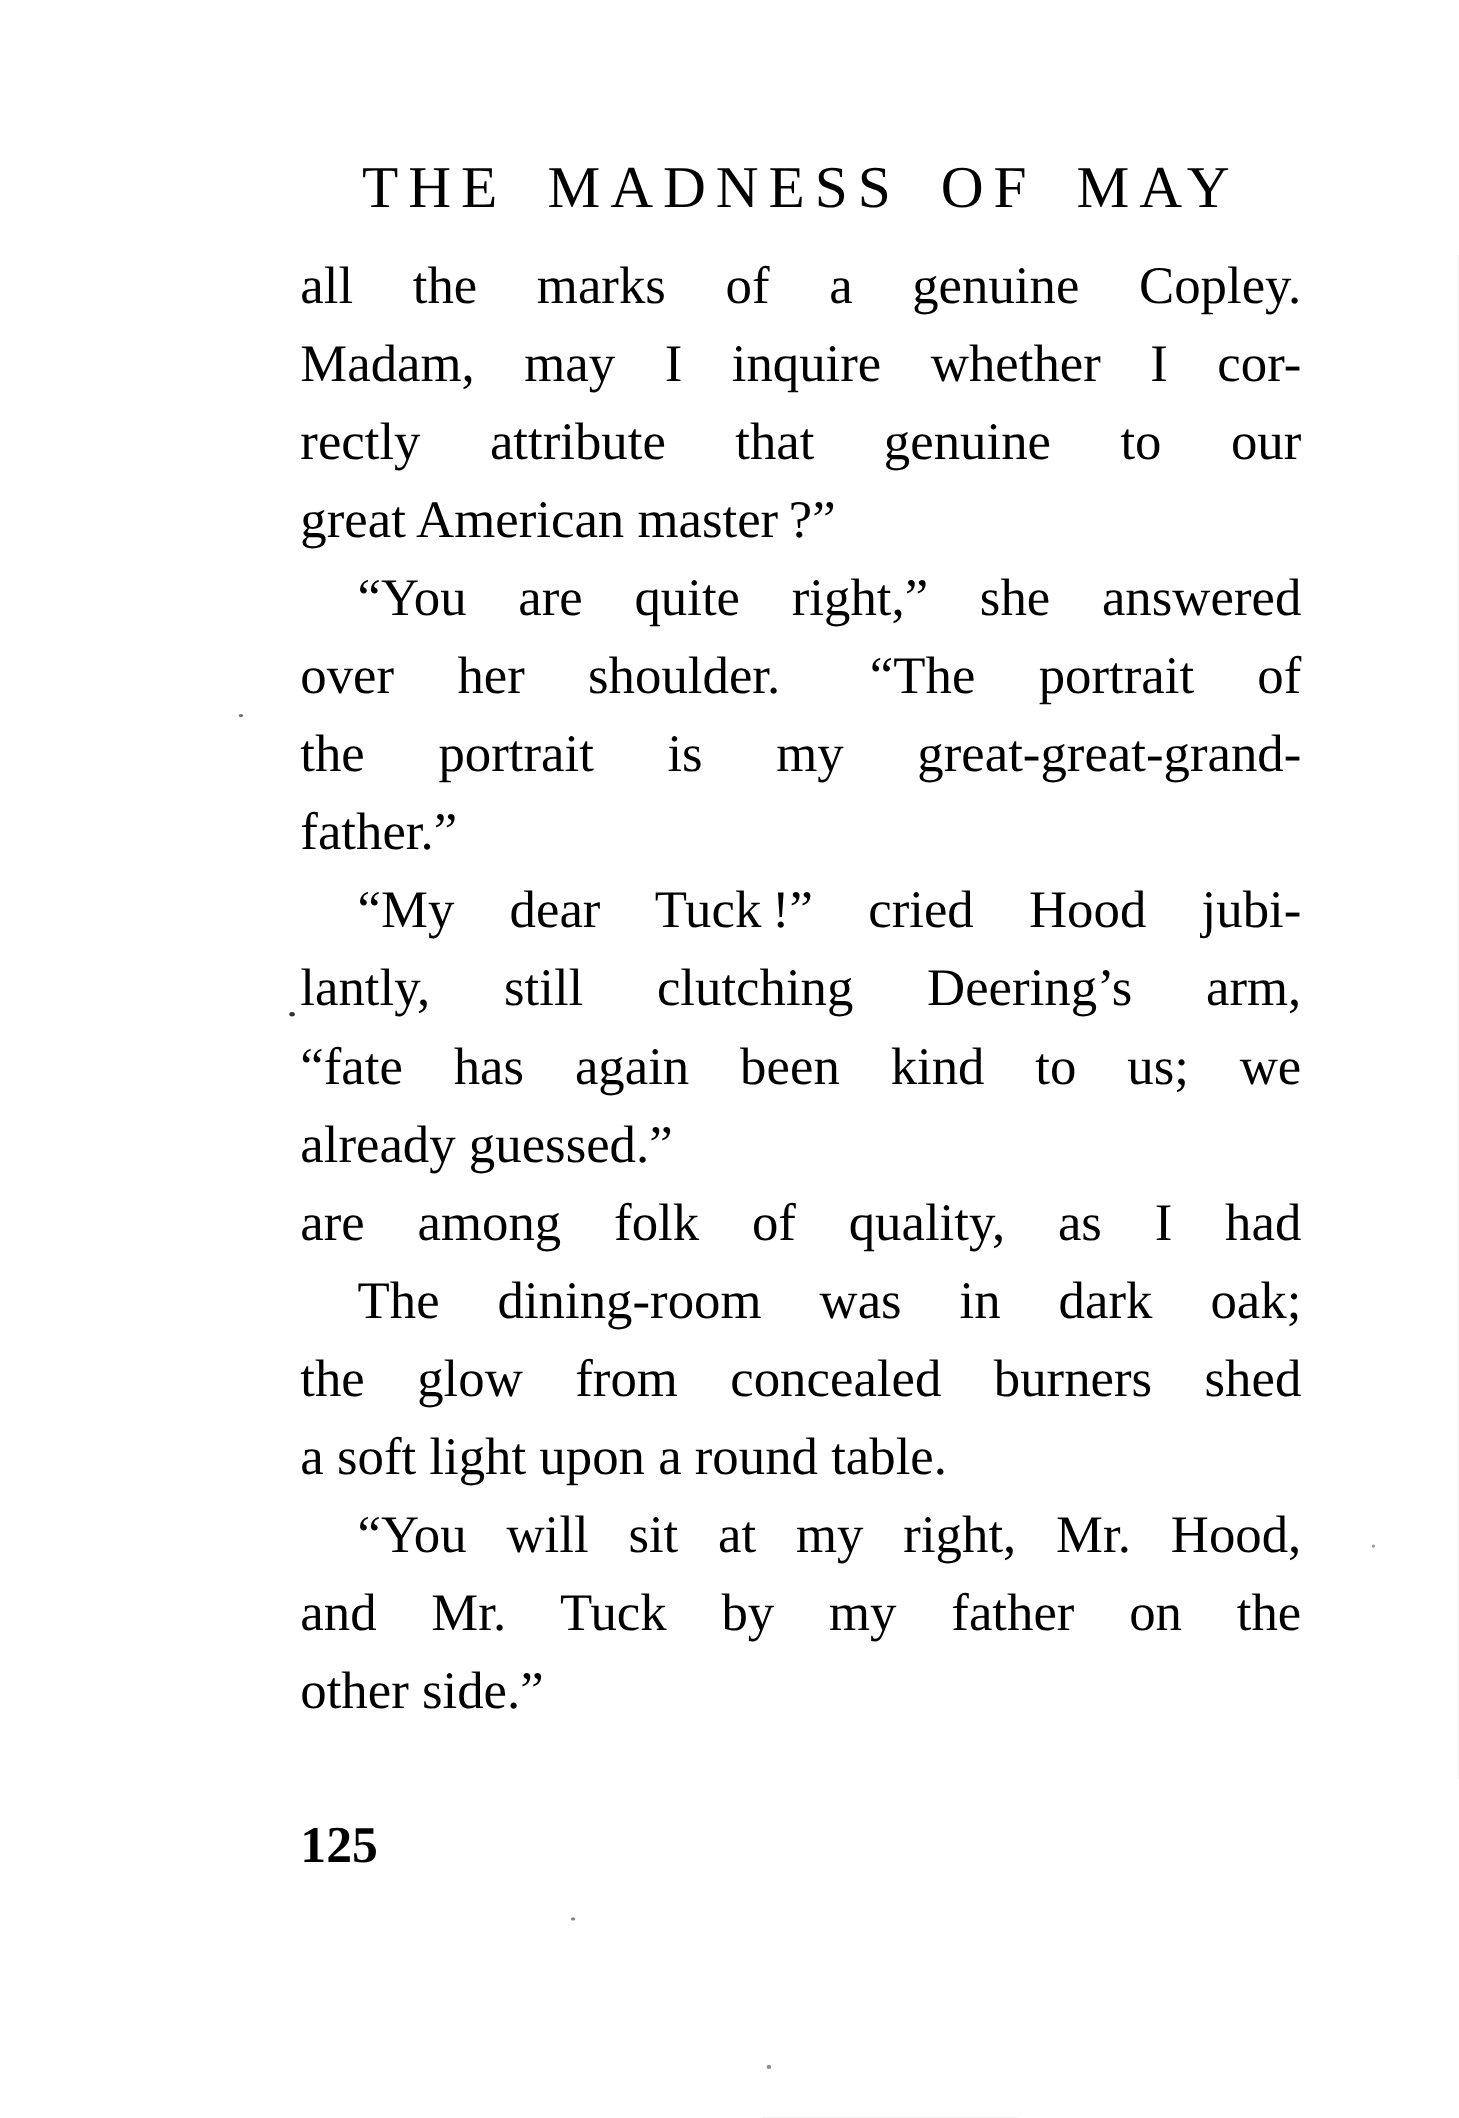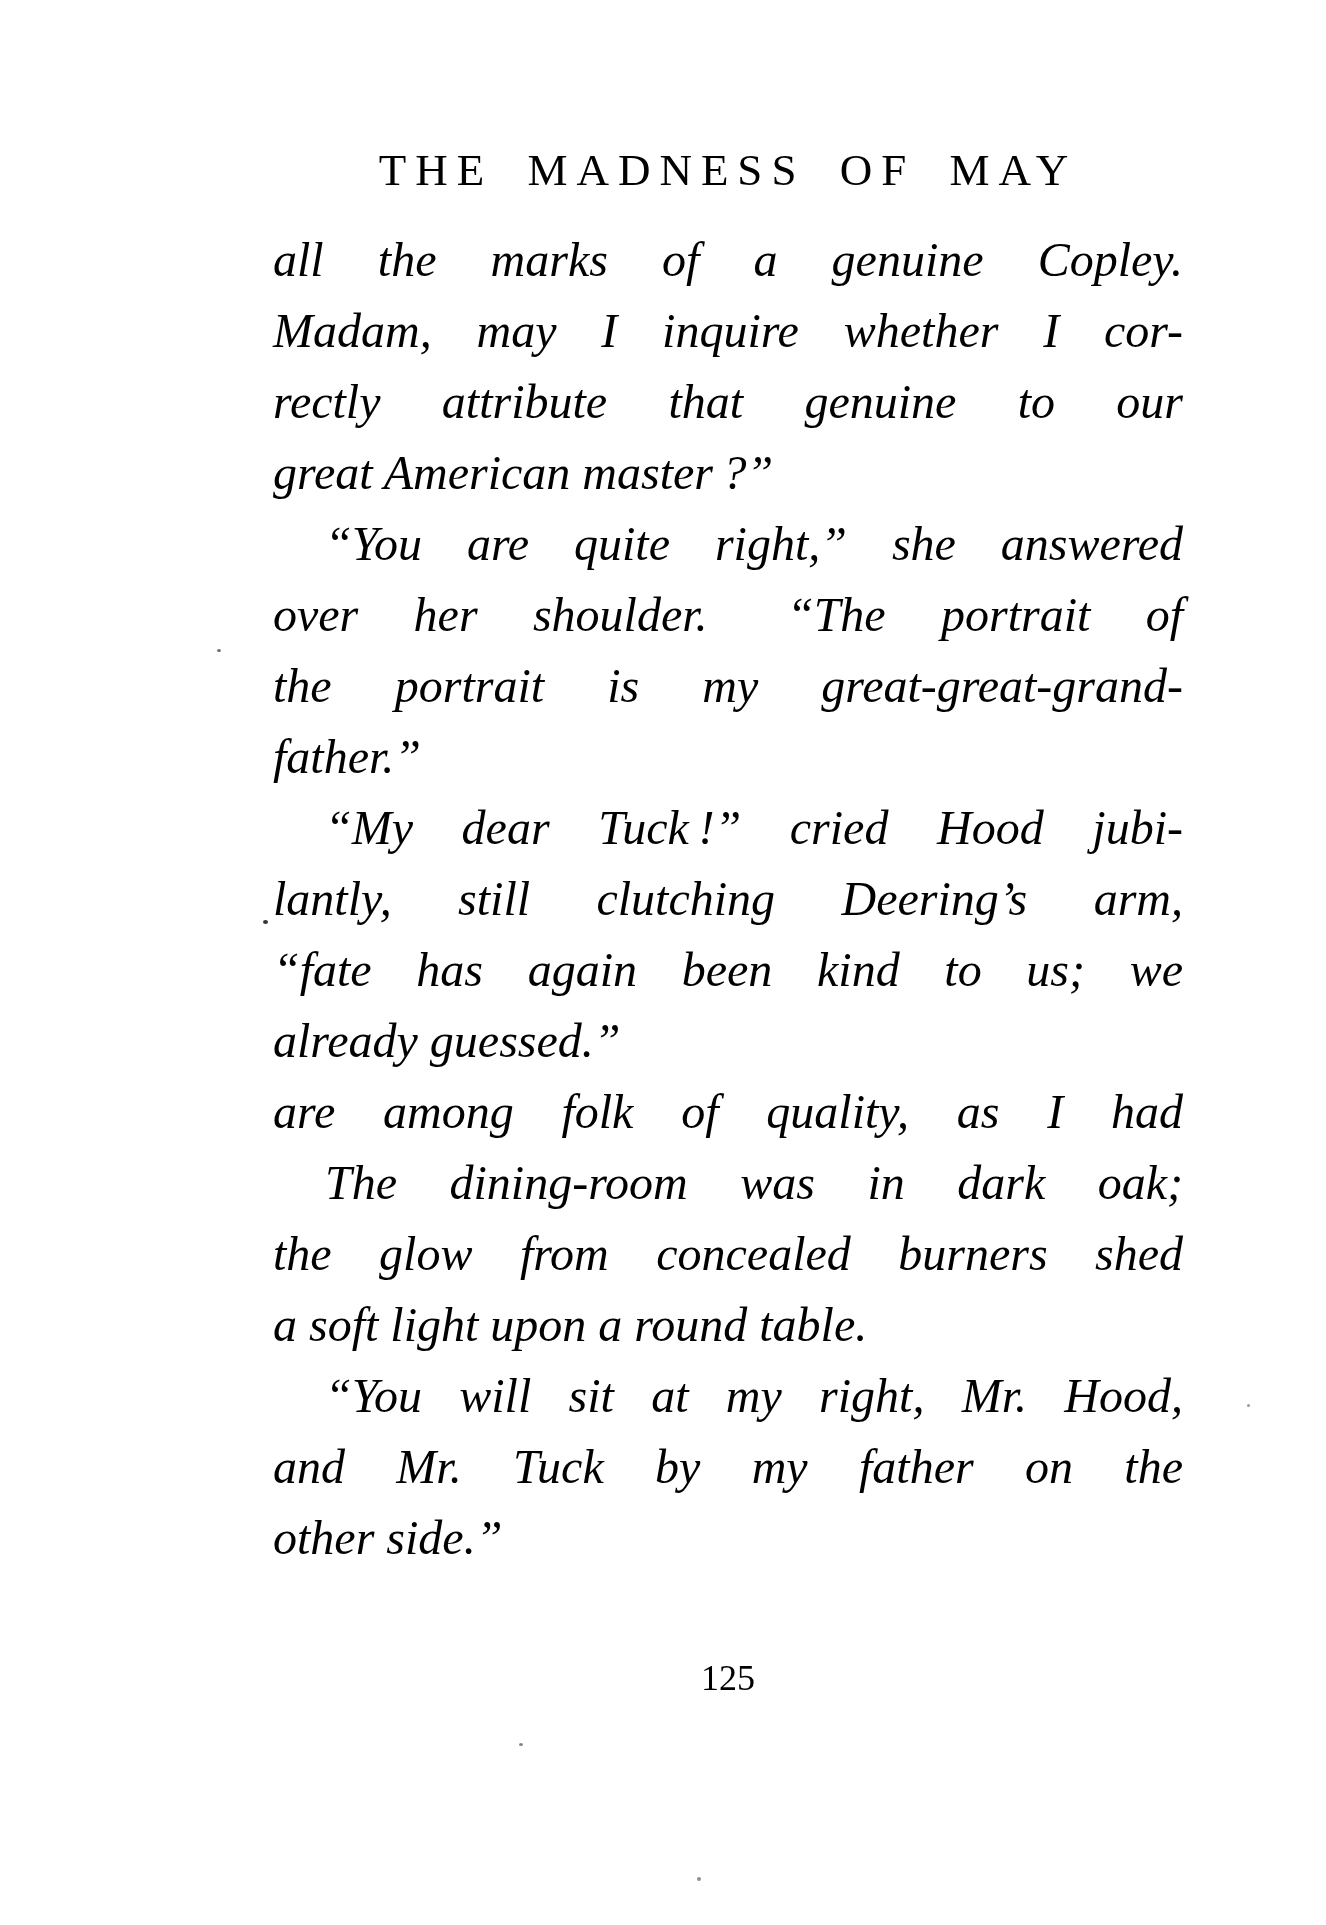--- a/index.html
+++ b/index.html
@@ -15,55 +15,54 @@
     font-family: "Liberation Serif", "DejaVu Serif", serif;
     color: #000000;
     overflow: hidden;
   }
   .running-head {
     position: absolute;
     left: 273px;
     top: 150px;
     width: 910px;
     text-align: center;
-    font-size: 45px;
+    font-size: 54px;
     line-height: 40px;
     letter-spacing: 9px;
     word-spacing: 14px;
     white-space: nowrap;
   }
   .text-column {
     position: absolute;
     left: 273px;
     top: 224px;
     width: 910px;
     font-size: 48px;
   }
   .line {
     height: 71px;
     line-height: 71px;
     text-align: justify;
     text-align-last: justify;
-    font-style: italic;
   }
   .line.final {
     text-align: right;
     text-align-last: left;
   }
   .line.indent {
     padding-left: 52px;
   }
   .page-number {
     position: absolute;
     left: 273px;
     top: 1643px;
     width: 910px;
-    text-align: center;
-    font-size: 36px;
+    font-size: 47px;
     line-height: 71px;
+    font-weight: bold;
   }
   .speck {
     position: absolute;
     background: #333333;
     border-radius: 50%;
   }
   .s1 { left: 263px;  top: 920px;  width: 5px; height: 4px; }
   .s2 { left: 217px;  top: 649px;  width: 4px; height: 3px; opacity: .7; }
   .s3 { left: 519px;  top: 1743px; width: 4px; height: 3px; opacity: .6; }
   .s4 { left: 697px;  top: 1877px; width: 4px; height: 4px; opacity: .55; }

